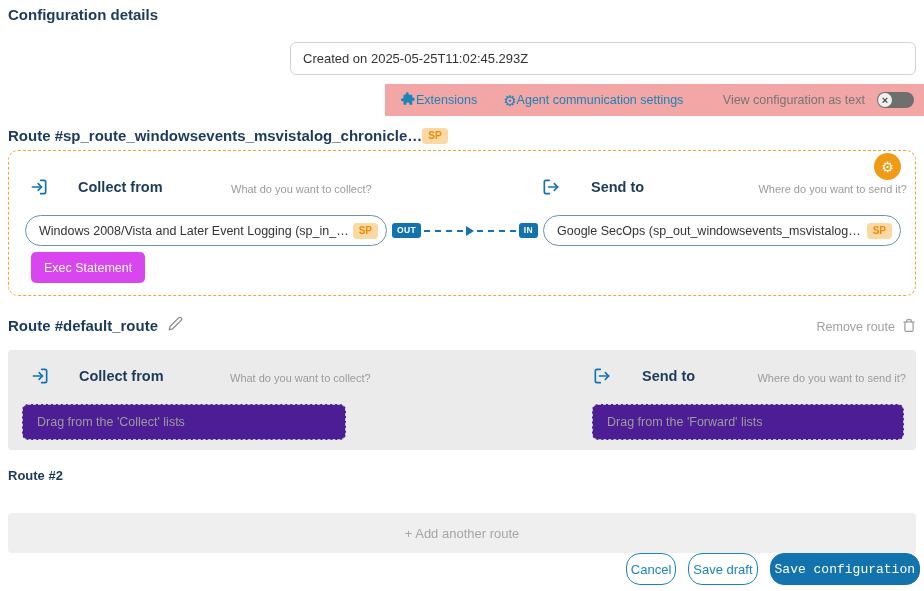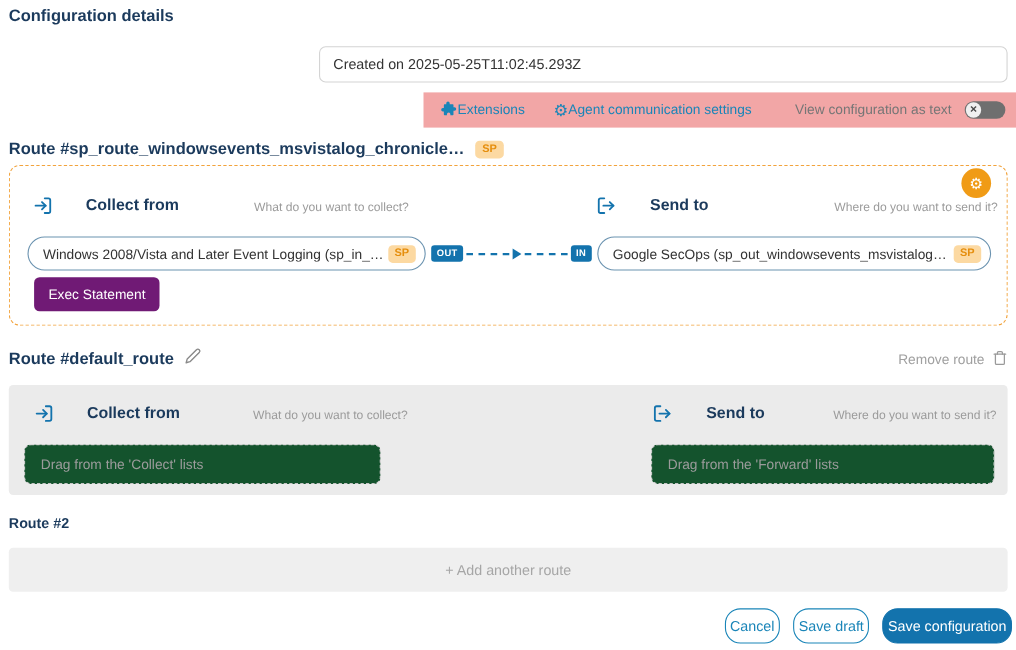--- a/index.html
+++ b/index.html
@@ -20,21 +20,21 @@
   .bar-item.ext { margin-left:16px; }
   .bar-item.agent { margin-left:26px; }
   .gicon { color:#1a85b8; font-size:15px; line-height:1; }
   .view-text { margin-left:auto; color:#767676; font-size:12.5px; }
   .toggle { margin-left:12px; margin-right:10px; width:37px; height:16px; background:#6f6f6f;
             border-radius:9px; position:relative; cursor:pointer; }
   .toggle .knob { position:absolute; left:1px; top:1px; width:14px; height:14px; border-radius:50%;
                   background:#f0f0f0; color:#4a4a4a; font-size:11px; font-weight:bold;
                   display:flex; align-items:center; justify-content:center; line-height:1; }
 
-  .route1-header { position:absolute; left:8px; top:127px; display:flex; align-items:center; gap:10px; }
+  .route1-header { position:absolute; left:8px; top:127px; display:flex; align-items:center; }
   .route-h { font-size:15px; font-weight:bold; color:#1b3a5c; }
   .sp-badge { background:#fcd9a2; color:#e58e0e; font-size:10px; font-weight:bold;
               padding:3px 6px; border-radius:4px; line-height:1; }
 
   .route1-box { position:absolute; left:8px; right:8px; top:150px; height:146px;
                 border:1px dashed #f2a33c; border-radius:10px; background:#fff; }
   .gear-btn { position:absolute; top:2px; right:14px; width:27px; height:27px; border-radius:50%;
               background:#f09b16; border:none; cursor:pointer; display:flex; align-items:center;
               justify-content:center; }
   .gear-btn .glyph { color:#fff; font-size:14px; line-height:1; }
@@ -52,45 +52,45 @@
   .pill-right { width:358px; }
   .pill-text { flex:1; white-space:nowrap; overflow:hidden; text-overflow:ellipsis; }
   .connector { flex:1; display:flex; align-items:center; padding:0 5px; }
   .io-badge { background:#1373ad; color:#fff; font-size:8.5px; font-weight:bold;
               padding:3px 5px; border-radius:3px; letter-spacing:.4px; line-height:1; }
   .dash-seg { flex:1; border-top:2px dashed #1373ad; margin:0 3px; }
   .arrow-right { width:0; height:0; border-left:8px solid #1373ad;
                  border-top:5px solid transparent; border-bottom:5px solid transparent; }
 
   .exec-btn { position:absolute; left:22px; top:101px; height:31px; padding:0 13px;
-              background:#701a75; color:#fff; border:none; border-radius:5px;
+              background:#d946ef; color:#fff; border:none; border-radius:5px;
               font-size:12.5px; font-family:inherit; cursor:pointer; }
 
   .route2-header { position:absolute; left:8px; right:8px; top:316px; height:22px; }
   .route2-title-wrap { display:flex; align-items:center; gap:10px; }
   .remove-route { position:absolute; right:0; top:2px; display:flex; align-items:center; gap:7px;
                   color:#a0a0a0; font-size:12.5px; cursor:pointer; }
 
   .route2-panel { position:absolute; left:8px; right:8px; top:350px; height:100px;
                   background:#ebebeb; border-radius:4px; }
-  .dropzone { position:absolute; top:54px; height:36px; background:#14532d;
+  .dropzone { position:absolute; top:54px; height:36px; background:#4c1d95;
               border:1px dashed #c6c6c6; border-radius:6px; display:flex; align-items:center;
               padding:0 14px; font-size:12.5px; color:#9b9b9b; cursor:pointer; }
   .dz-left  { left:14px; width:324px; }
   .dz-right { left:584px; width:312px; }
 
   .route3-title { position:absolute; left:8px; top:468px; font-size:13px; font-weight:bold; color:#1b3a5c;text-align:center; }
-  .add-panel { position:absolute; left:8px; right:8px; top:498px; height:40px; background:#efefef;
+  .add-panel { position:absolute; left:8px; right:8px; top:513px; height:40px; background:#efefef;
                border-radius:4px; display:flex; align-items:center; justify-content:center;
                color:#a6a6a6; font-size:13px; cursor:pointer; }
 
   .footer { position:absolute; right:4px; top:553px; display:flex; gap:12px; }
   .btn { height:32px; padding:0 4px; border-radius:14px; font-size:13px; font-family:inherit; cursor:pointer; }
   .btn-outline { background:#fff; border:1px solid #1a85b8; color:#1a85b8; }
-  .btn-solid   { background:#1373ad; border:1px solid #1373ad; color:#fff; }
+  .btn-solid   { background:#1373ad; border:1px solid #1373ad; color:#fff;font-family:Liberation Mono, monospace; }
 </style>
 </head>
 <body>
 
 <div class="page">
 
   <h1 class="page-title">Configuration details</h1>
 
   <input class="field created-field" value="Created on 2025-05-25T11:02:45.293Z" style="">
 

